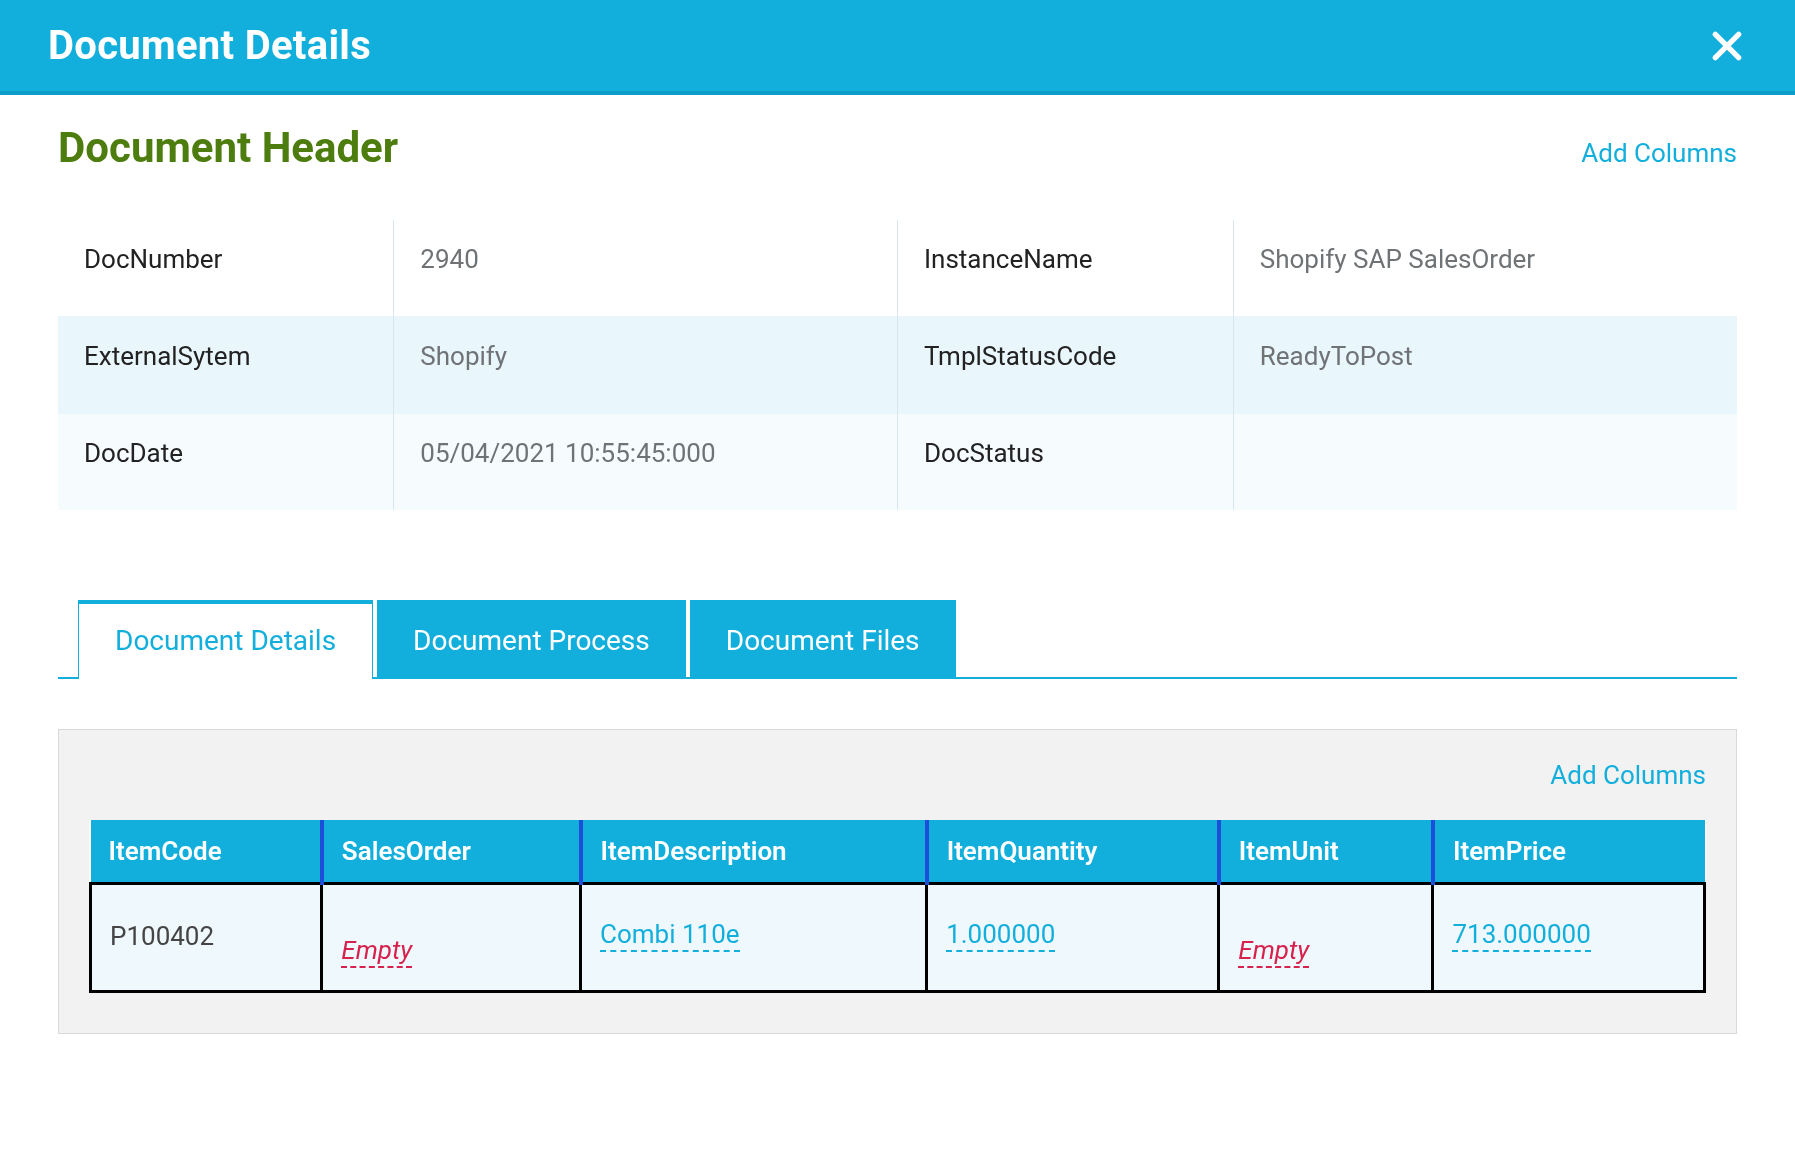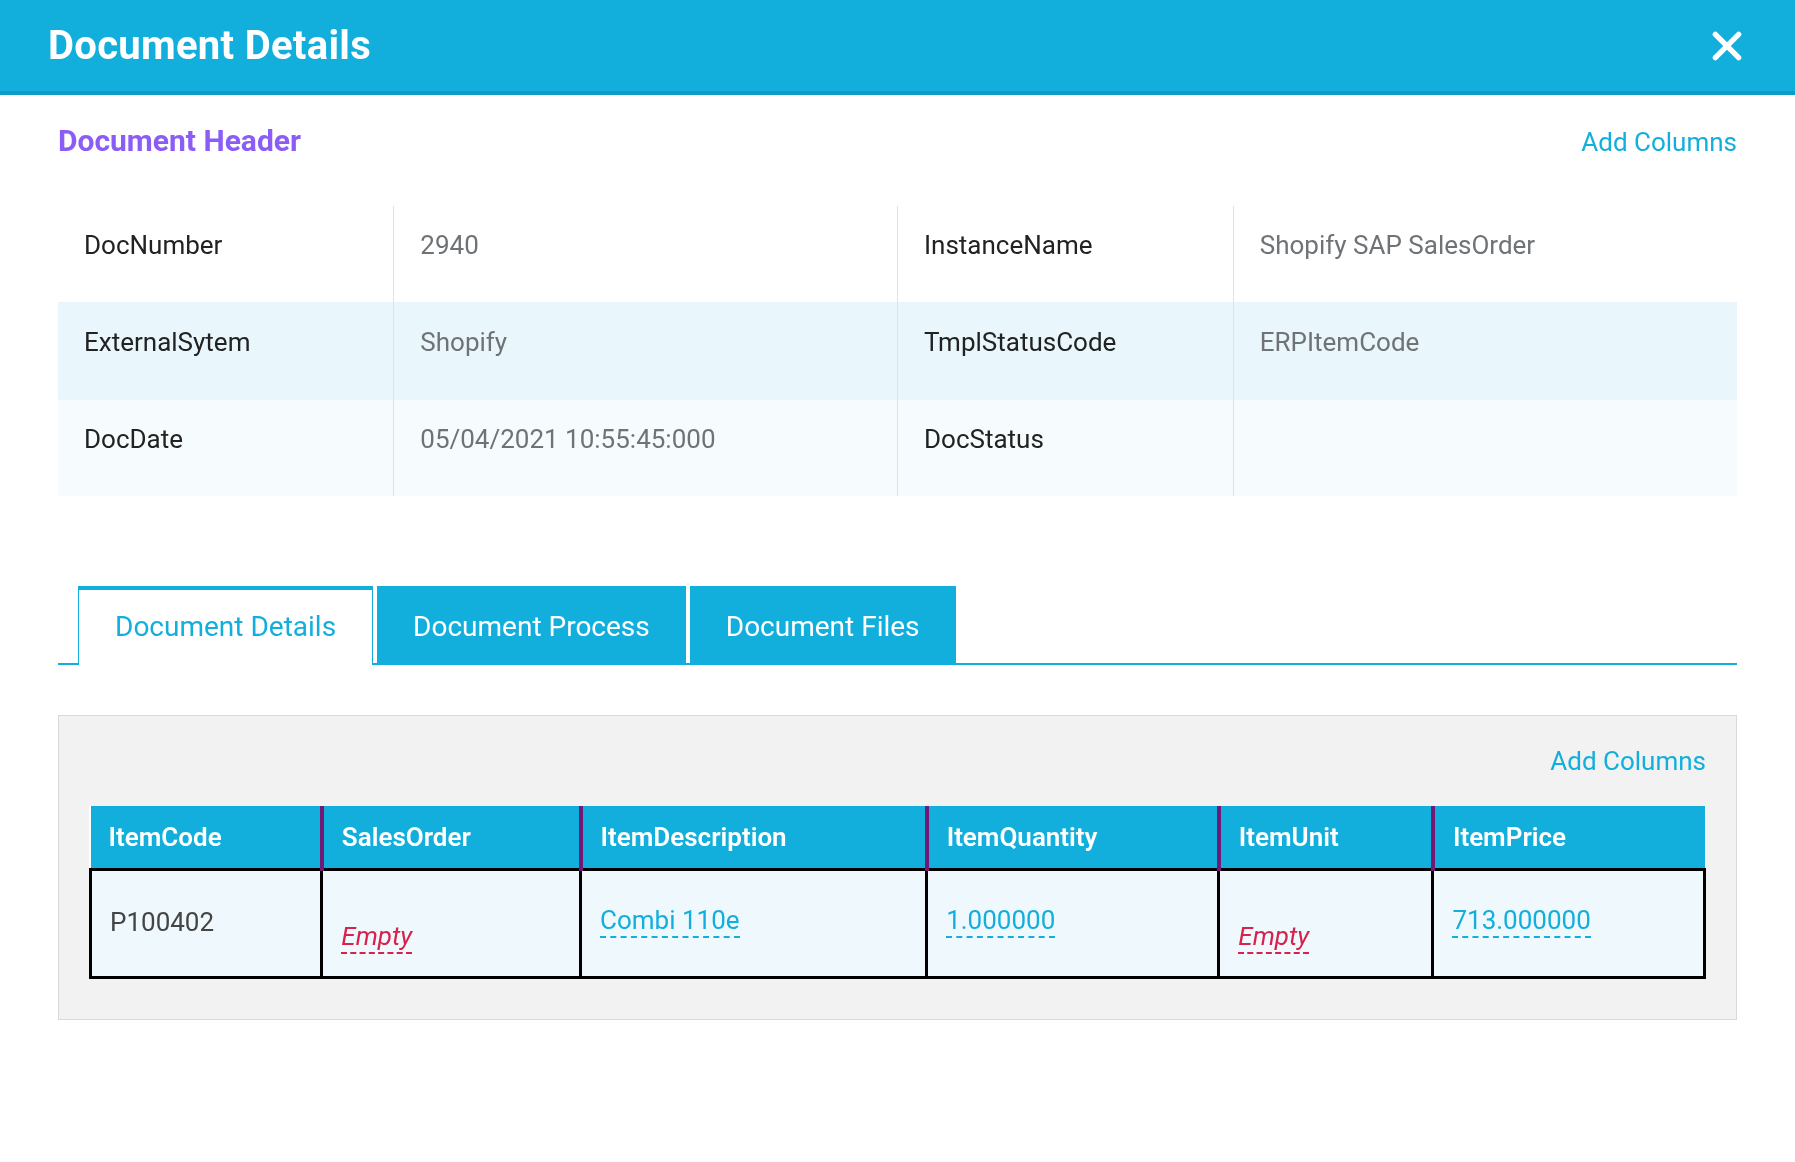--- a/index.html
+++ b/index.html
@@ -34,22 +34,22 @@
   .content {
     padding: 28px 58px 60px 58px;
   }
   .section-head {
     display: flex;
     align-items: baseline;
     justify-content: space-between;
     margin-bottom: 48px;
   }
   .section-head h2 {
-    color: #8b5cf6;
-    font-size: 30px;
+    color: #4d7c0f;
+    font-size: 42px;
     font-weight: 700;
   }
   .add-columns {
     color: #12afdd;
     font-size: 26px;
     cursor: pointer;
   }
 
   
   .hdr-table {
@@ -124,21 +124,21 @@
     border-collapse: collapse;
     font-size: 26px;
     background: #fff;
   }
   .item-table th {
     background: #12afdd;
     color: #fff;
     font-weight: 600;
     text-align: left;
     padding: 16px 18px;
-    border-right: 4px solid #701a75;
+    border-right: 4px solid #1d4ed8;
   }
   .item-table th:last-child { border-right: none; }
   .item-table td {
     padding: 18px 18px 22px 18px;
     border: 3px solid #000000;
   }
   .item-table tbody tr:nth-child(odd) td { background: #eff8fc; }
   .item-table tbody tr:nth-child(even) td { background: #fff; }
   .cell-link {
     color: #12afdd;
@@ -183,21 +183,21 @@
         <tr>
           <td class="klabel">DocNumber</td>
           <td class="kval">2940</td>
           <td class="klabel">InstanceName</td>
           <td class="kval">Shopify SAP SalesOrder</td>
         </tr>
         <tr class="alt">
           <td class="klabel">ExternalSytem</td>
           <td class="kval">Shopify</td>
           <td class="klabel">TmplStatusCode</td>
-          <td class="kval">ERPItemCode</td>
+          <td class="kval">ReadyToPost</td>
         </tr>
         <tr class="alt2">
           <td class="klabel">DocDate</td>
           <td class="kval">05/04/2021 10:55:45:000</td>
           <td class="klabel">DocStatus</td>
           <td class="kval"></td>
         </tr>
       </tbody>
   </table>
 

